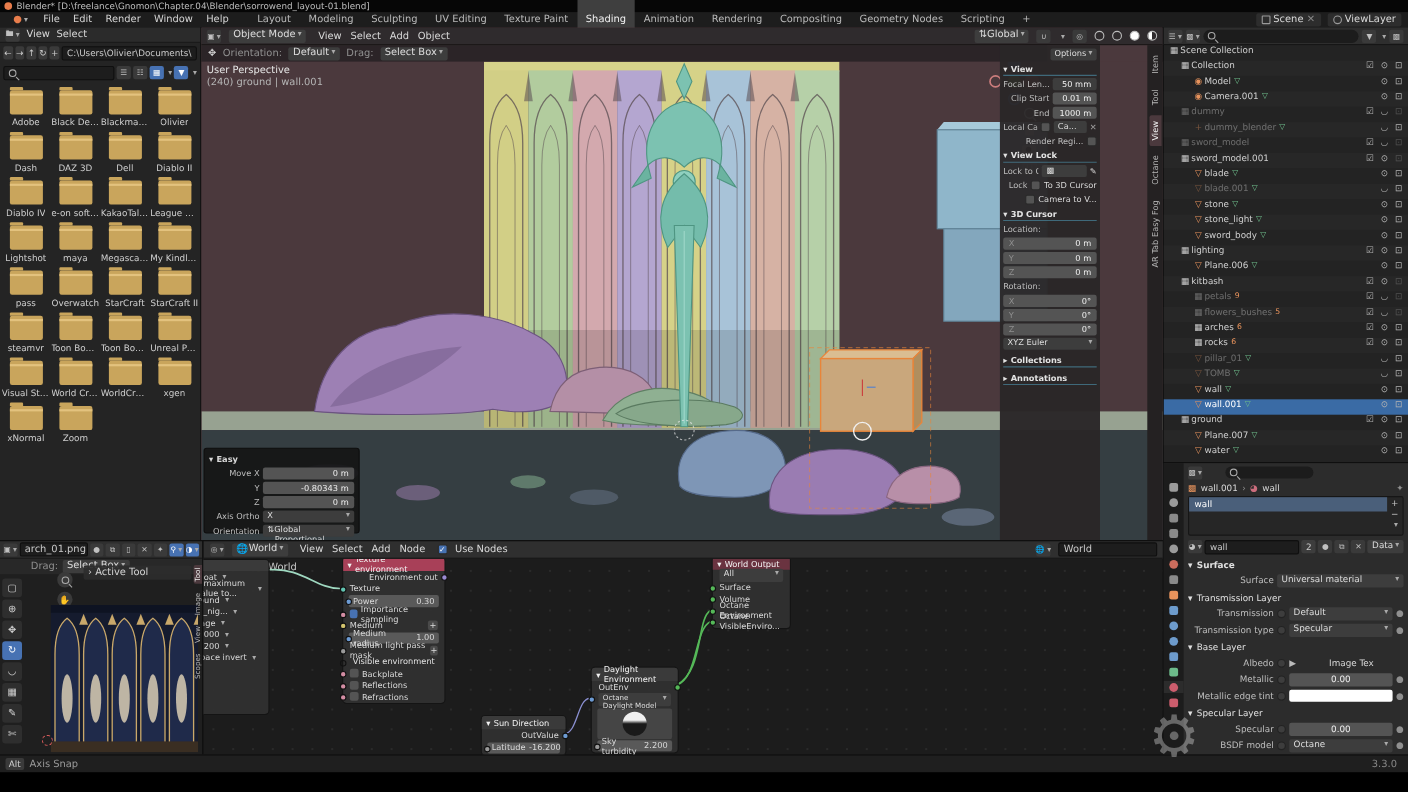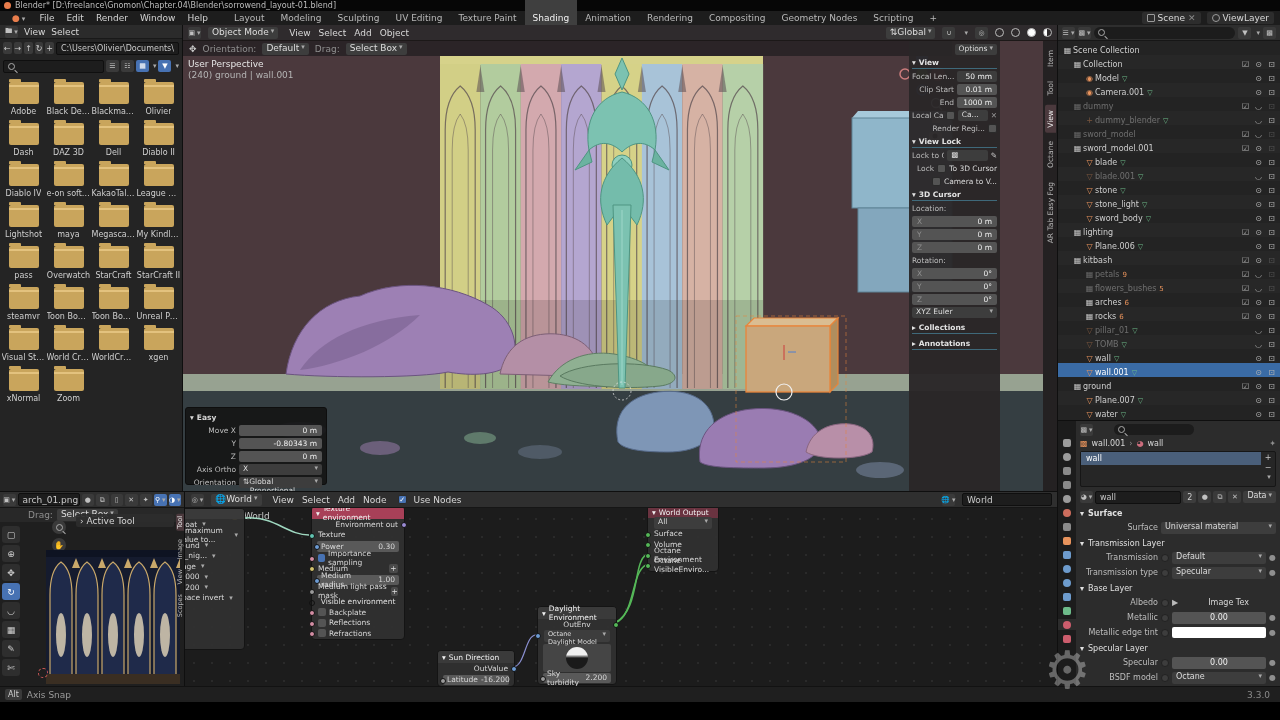--- a/index.html
+++ b/index.html
@@ -59,21 +59,21 @@
   .vtab.active{background:#4b393d;color:#f0f0f0}
   
   #movepanel{position:absolute;left:2px;top:382px;width:142px;height:78px;background:rgba(22,22,22,.93);border:1px solid #0e0e0e;border-radius:3px;z-index:6;padding:2px 4px;font-size:7.5px}
   #movepanel .prow{display:flex;align-items:center;gap:3px;height:12px;margin:1px 0}
   #movepanel .lb{width:46px;text-align:right;color:#bdbdbd}
   #movepanel .val,#movepanel .dd{flex:1;height:11px}
   
   #outliner{left:1057px;top:25px;width:223px;height:395px;background:#232323;border-left:1px solid #0f0f0f}
   .ol-h{height:16px;background:#2e2e2e;display:flex;align-items:center;gap:3px;padding:0 4px;border-bottom:1px solid #161616}
   .ol-search{flex:1;height:12px;background:#1c1c1c;border-radius:6px;display:flex;align-items:center;padding:0 4px}
-  .ol-row{height:14px;display:flex;align-items:flex-end;padding:0 2px 0 4px;font-size:8px;color:#cfcfcf}
+  .ol-row{height:14px;display:flex;align-items:flex-start;padding:0 2px 0 4px;font-size:8px;color:#cfcfcf}
   .ol-row:nth-child(even){background:#272727}
   .ol-row.lv1{padding-left:14px}
   .ol-row.lv2{padding-left:26px}
   .ol-row.sel{background:#3a6ba5;color:#fff}
   .oli{width:11px;font-size:8px;text-align:center}
   .oli.collection::before{content:"▦";color:#c8c8c8}
   .oli.camera::before{content:"◉";color:#e8935c}
   .oli.mesh::before{content:"▽";color:#e8935c}
   .oli.empty::before{content:"+";color:#e8935c}
   .ol-row.dim .oli,.ol-row.dim .ol-lb{opacity:.42}
@@ -1406,21 +1406,21 @@
           <span class="lab">Octane VisibleEnviro...</span>
         </div>
       </div>
   </div>
 
   <div class="node" style="left:352px;top:114px;width:80px">
     <div class="nh" style="background:#3a3a3a">
         <span>▾</span>
         <span>Daylight Environment</span>
       </div>
-    <div class="nrow" style="justify-content:center">
+    <div class="nrow" style="justify-content:flex-start">
         <span>OutEnv</span>
         <span class="sock-r" style="background:#55b858"></span>
       </div>
     <div class="nrow" style="height:13px">
         <span class="sock s-blue"></span>
         <span class="dd grow" style="font-size:6.5px">
           <span>Octane Daylight Model</span>
           <span class="caret">▾</span>
         </span>
       </div>

